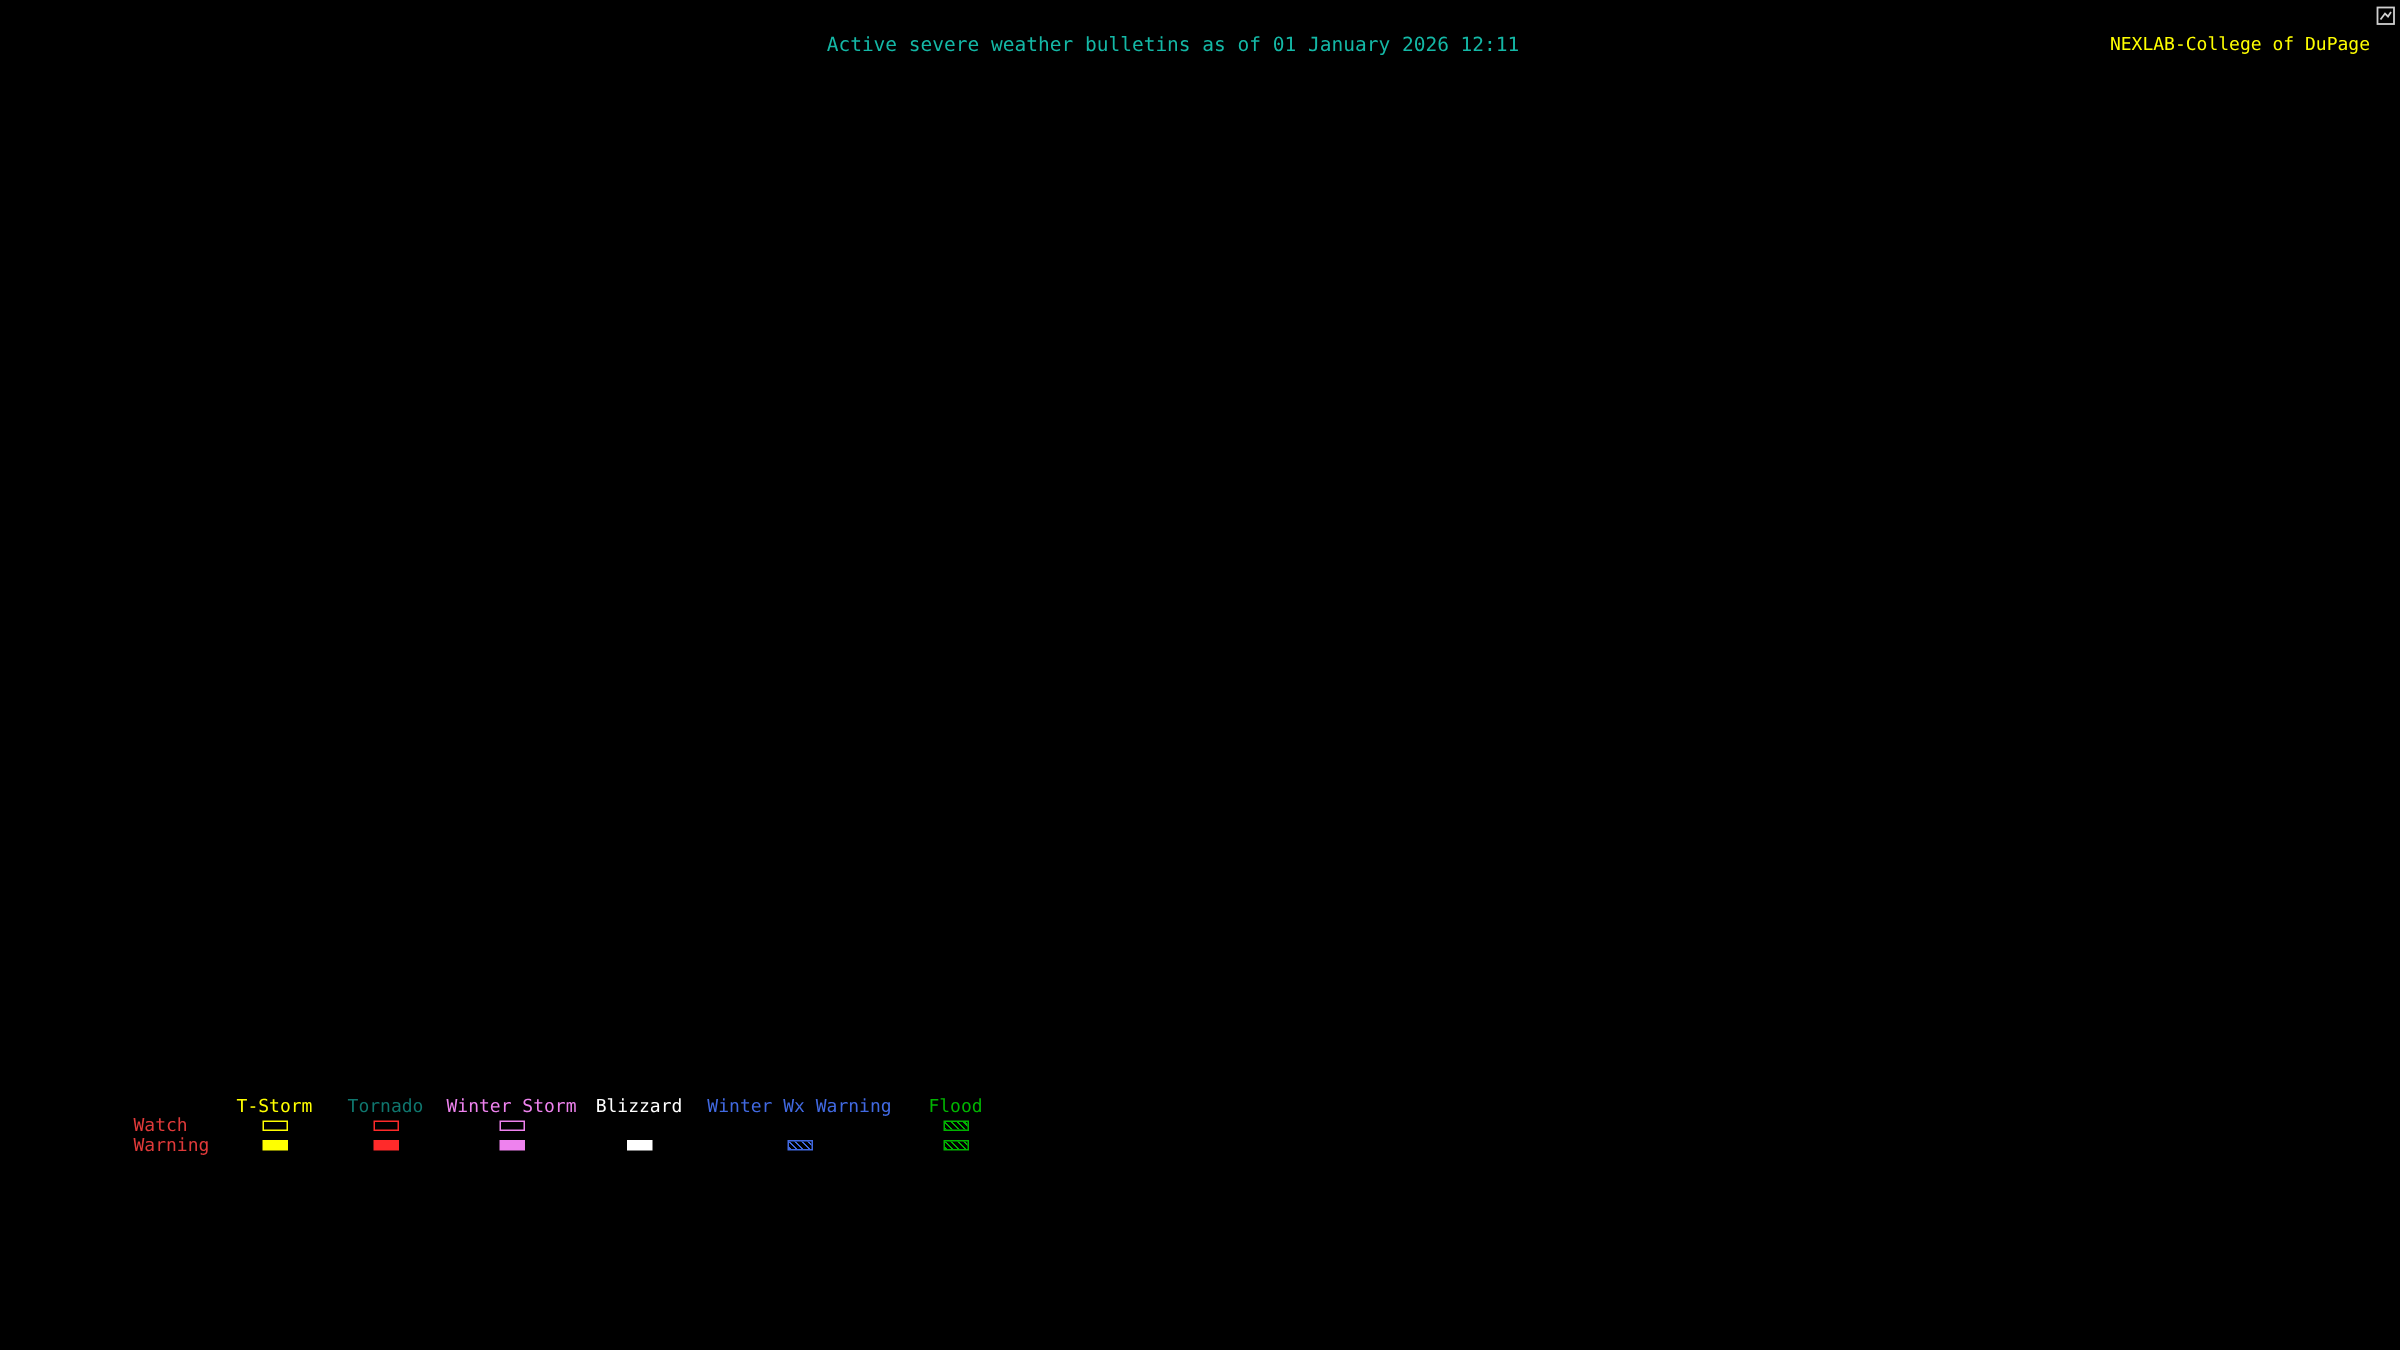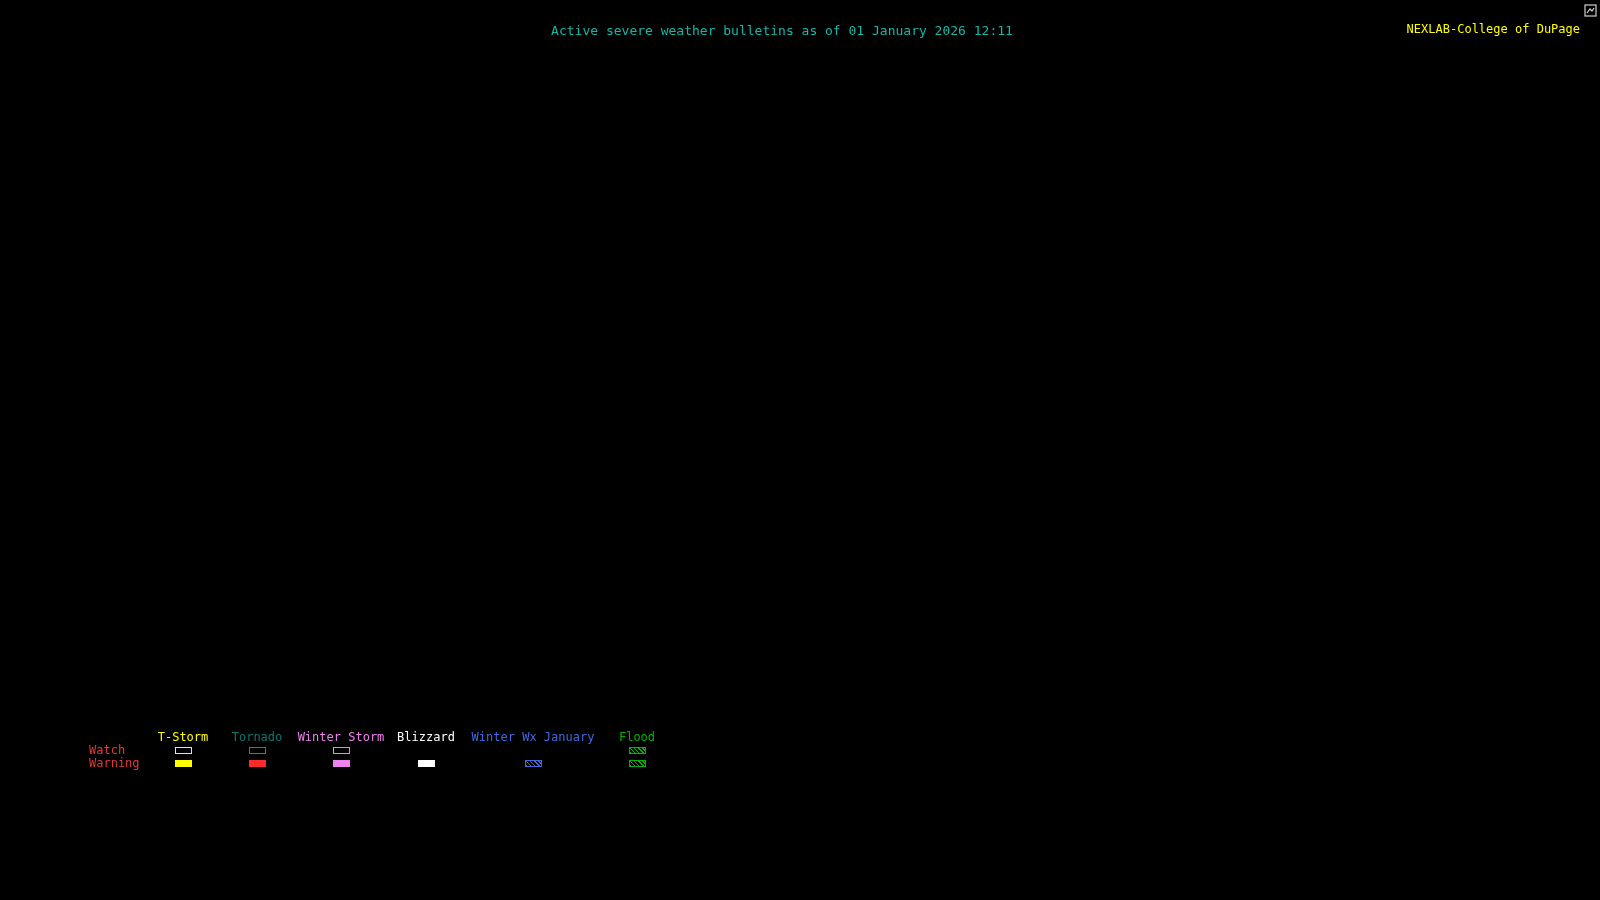--- a/index.html
+++ b/index.html
@@ -41,21 +41,21 @@
   <rect x="1" y="1" width="11" height="11" fill="none" stroke="#cfcfcf" stroke-width="1.2"></rect>
   <path d="M3 9 L6 5 L8 7 L10 4" fill="none" stroke="#cfcfcf" stroke-width="1.2"></path>
 </svg>
 
 <div id="legend">
     <div></div>
     <div class="hdr" style="color: rgb(255, 255, 0);">T-Storm</div>
     <div class="hdr" style="color: #0f766e;">Tornado</div>
     <div class="hdr" style="color: rgb(238, 130, 238);">Winter Storm</div>
     <div class="hdr" style="color: rgb(255, 255, 255);">Blizzard</div>
-    <div class="hdr" style="color: rgb(65, 105, 225);">Winter Wx January</div>
+    <div class="hdr" style="color: rgb(65, 105, 225);">Winter Wx Warning</div>
     <div class="hdr" style="color: rgb(0, 180, 0); text-align: center;">Flood</div>
     <div class="rowlab" style="color: rgb(224, 58, 58);">Watch</div>
     <div class="cell">
       <div class="sw" style="border: 1px solid rgb(255, 255, 0);"></div>
     </div>
     <div class="cell">
       <div class="sw" style="border: 1px solid rgb(255, 42, 42);"></div>
     </div>
     <div class="cell">
       <div class="sw" style="border: 1px solid rgb(238, 130, 238);"></div>

